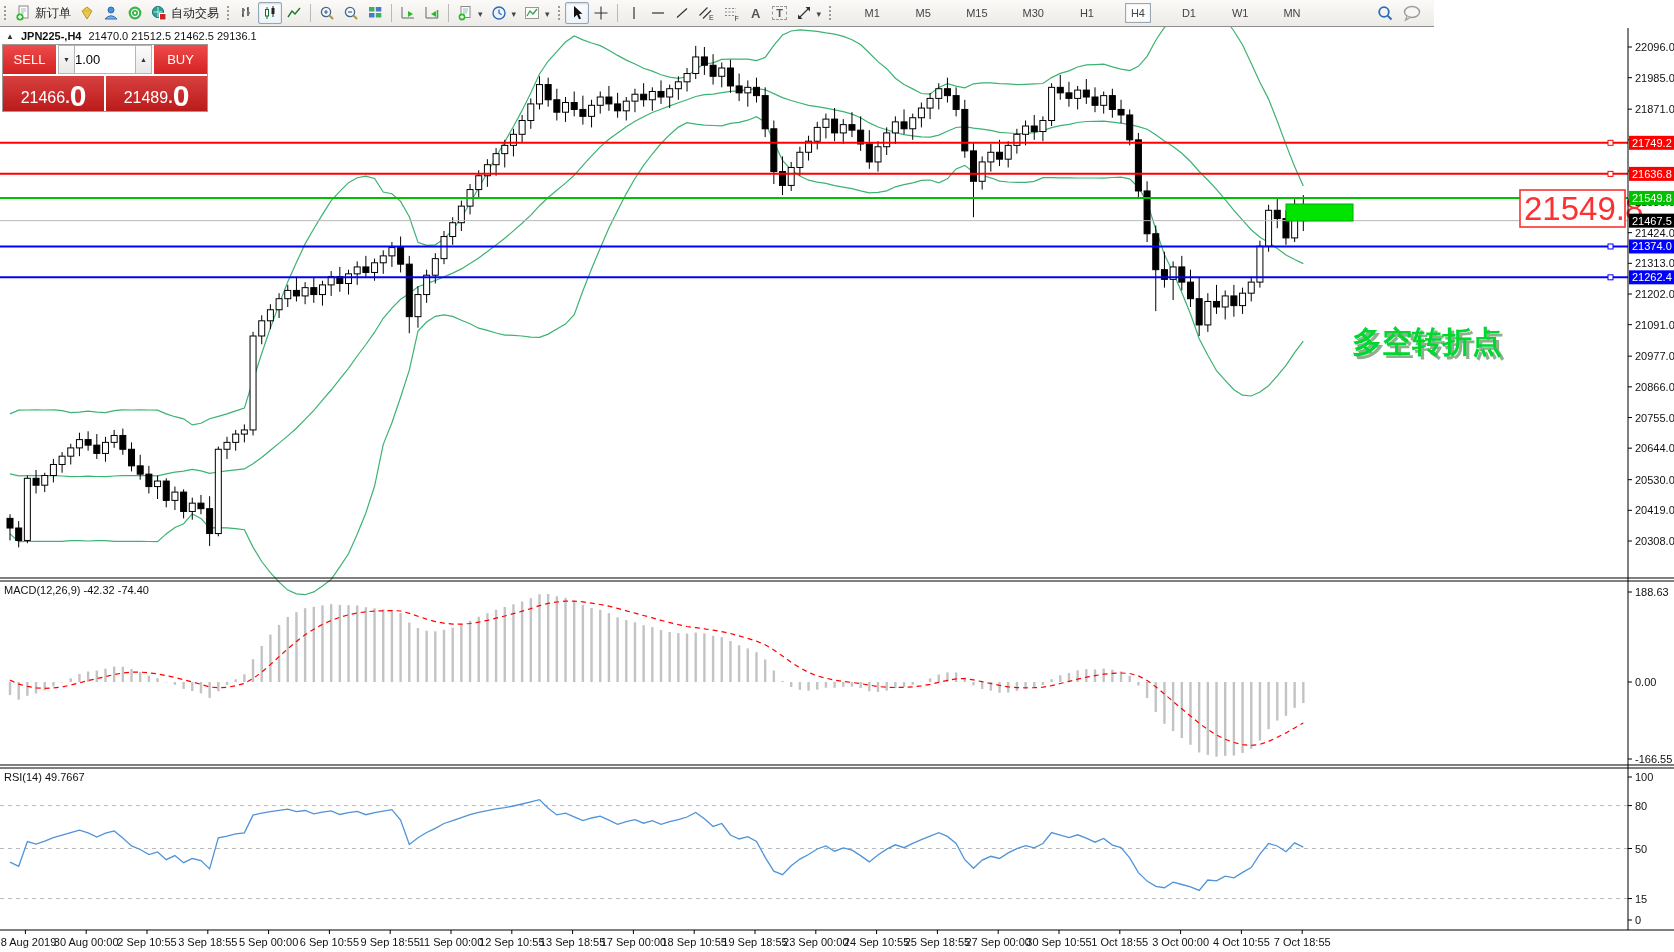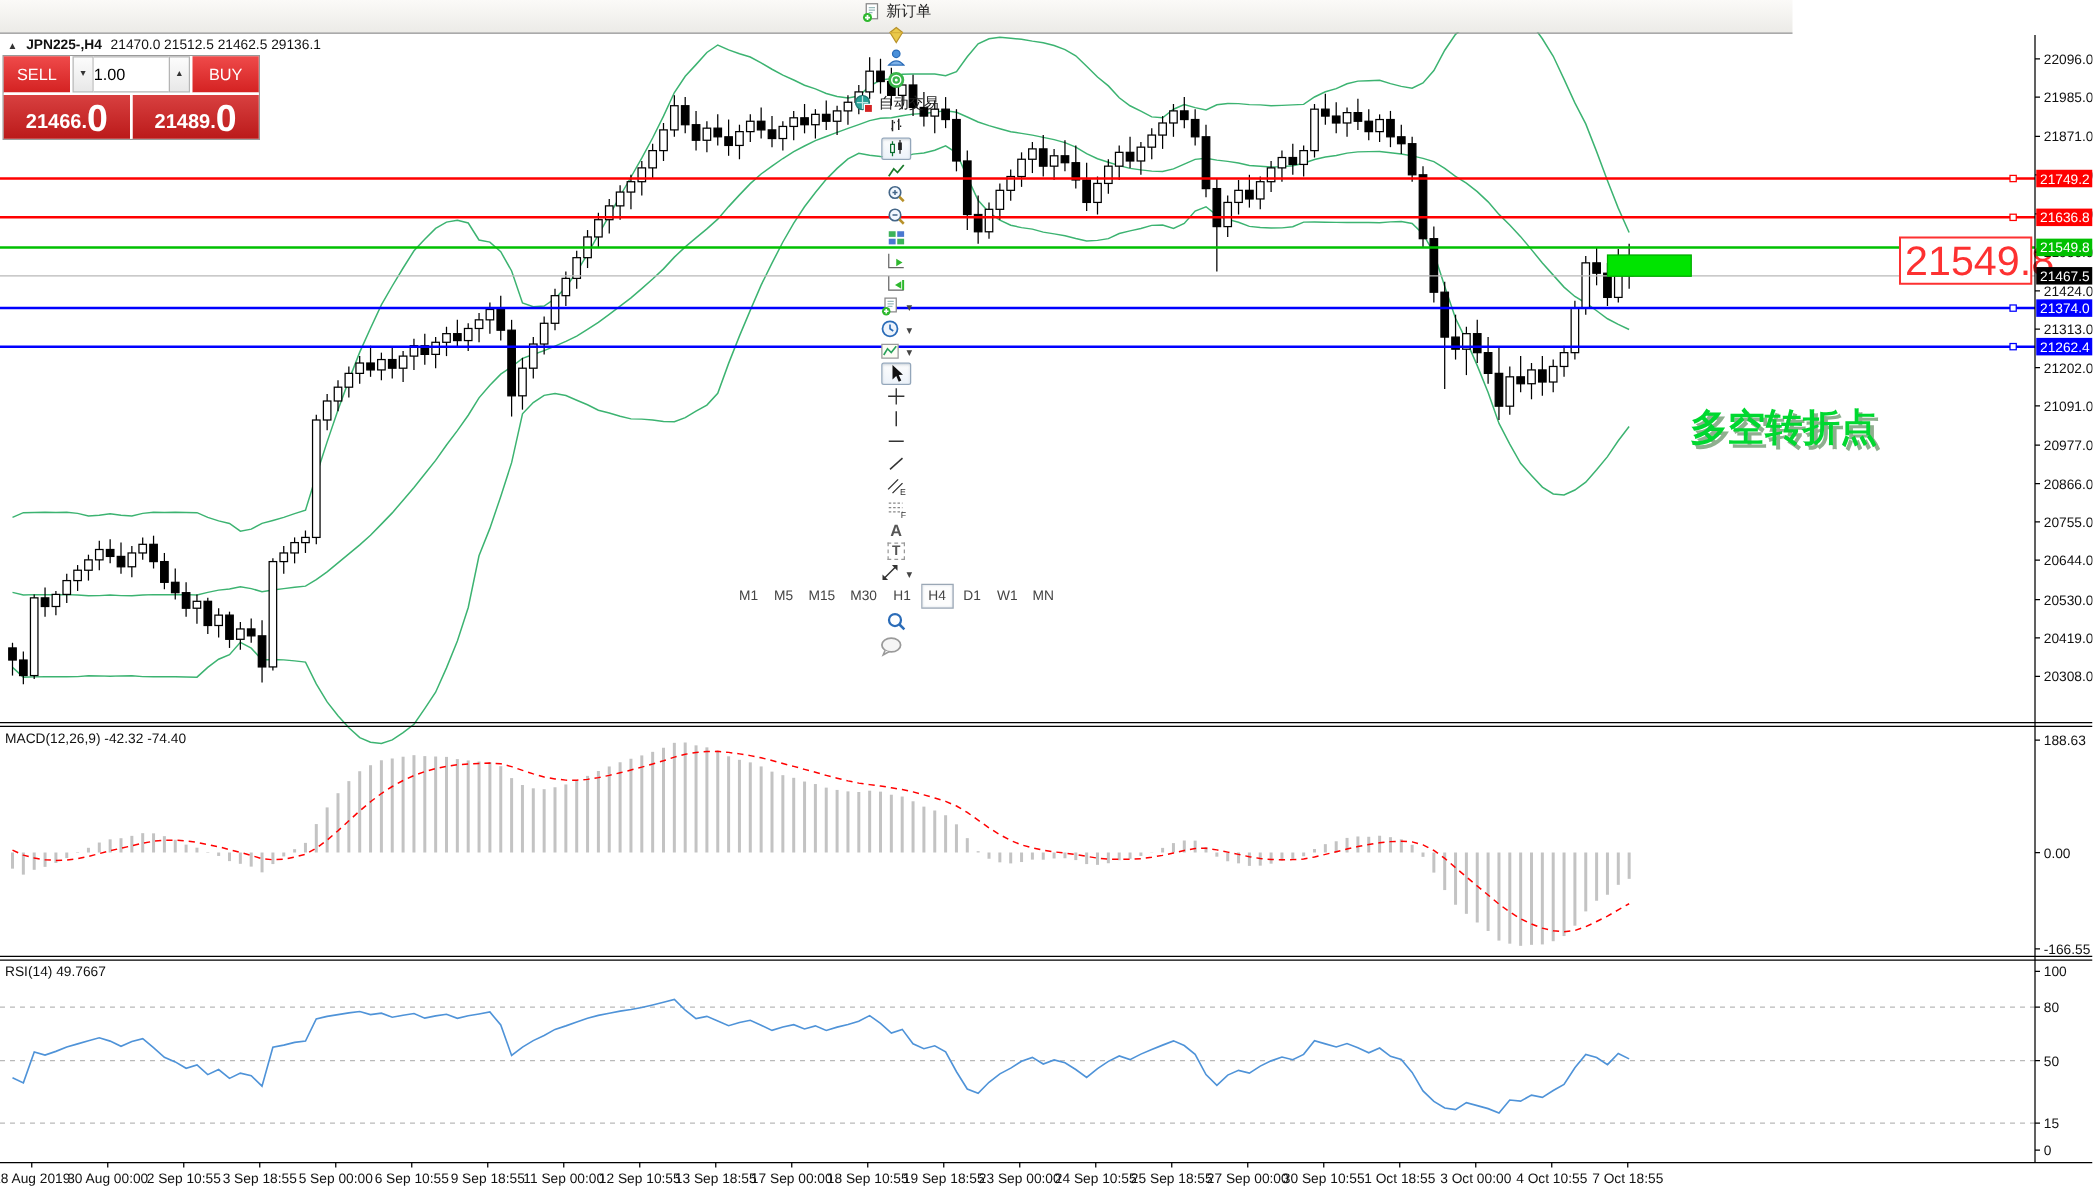--- a/index.html
+++ b/index.html
@@ -1,33 +1,33 @@
 <!DOCTYPE html>
 <html><head>
 <meta charset="utf-8">
 <style>
   * { margin:0; padding:0; box-sizing:border-box; }
   html,body { width:1674px; height:952px; overflow:hidden; background:#fff;
     font-family:"Liberation Sans","DejaVu Sans",sans-serif; }
   
   #toolbar { position:absolute; left:0; top:0; width:1434px; height:27px;
     background:linear-gradient(180deg,#fbfaf8,#ecebe7);
-    border-bottom:1px solid #8e8e8e; display:flex; align-items:center; z-index:30;flex-direction:column; }
+    border-bottom:1px solid #8e8e8e; display:flex; align-items:center; z-index:30; }
   .grip { width:7px; height:18px; margin:0 2px;
     background-image:radial-gradient(circle,#9a9a9a 1px,transparent 1.2px);
     background-size:4px 4px; background-position:1px 1px; background-repeat:repeat-y; }
   .vsep { width:1px; height:18px; background:#b9b9b9; margin:0 4px; }
   .tbtn { height:22px; min-width:24px; padding:0 3px; display:flex; align-items:center;
     justify-content:center; gap:4px; border:1px solid transparent; border-radius:2px;
     font-size:12px; color:#222; cursor:default; }
   .tbtn.pressed { background:linear-gradient(#fdfdfd,#edf3fa); border-color:#93a6ba;
     box-shadow:inset 0 1px 2px rgba(120,140,160,.35); }
   .tbtn .dd::after { content:"▾"; font-size:9px; color:#444; margin-left:1px; }
   .tf { height:20px; min-width:26px; padding:0 4px; display:flex; align-items:center;
-    justify-content:center; font-size:11px; color:#444; border:1px solid transparent; }
+    justify-content:center; font-size:11px; color:#444; border:1px solid transparent;margin-left:23px; }
   .tf.pressed { background:#fdfdfd; border-color:#9aa7b5; box-shadow:inset 0 0 2px #cdd6e0; }
   .spacer { flex:1; }
   .tbtn svg { display:block; }
   
   #symbolbar { position:absolute; left:6px; top:30px; z-index:20; font-size:11px;
     color:#111; display:flex; gap:7px; align-items:center; }
   #symbolbar .arr { font-size:8px; color:#333; }
   #symbolbar .sym { font-weight:bold; }
   
   #ocp { position:absolute; left:2px; top:44px; width:206px; z-index:25;
@@ -41,21 +41,21 @@
   #ocp .vol .st { width:17px; display:flex; align-items:center; justify-content:center;
     font-size:7px; color:#333; background:linear-gradient(#fcfcfc,#e8e8e8);
     border:1px solid #b5b5b5; }
   #ocp .vol input { flex:1; border:1px solid #b5b5b5; border-left:0; border-right:0;
     text-align:left; padding-right:10px; font-size:13px; width:50px; }
   #ocp .row2 { display:flex; height:35px; }
   .ocp-price { width:50%; background:linear-gradient(#d84040,#bb1a1a); color:#fff;
     display:flex; align-items:flex-end; justify-content:center; padding-bottom:2px; }
   .ocp-price.left { border-right:1px solid #fff; }
   .ocp-price.right { border-left:1px solid #fff; }
-  .ocp-price .main { font-size:16px; font-weight:bold; line-height:1; margin-bottom:3px; }
+  .ocp-price .main { font-size:16px; font-weight:normal; line-height:1; margin-bottom:3px; }
   .ocp-price .dot { font-size:16px; font-weight:bold; line-height:1; margin-bottom:3px; }
   .ocp-price .big { font-size:30px; font-weight:bold; line-height:.82; }
   
   #chart-svg { position:absolute; left:0; top:0; z-index:10; }
   svg text { font-family:"Liberation Sans","DejaVu Sans",sans-serif; }
 </style>
 </head>
 <body>
 
 <div id="toolbar">

